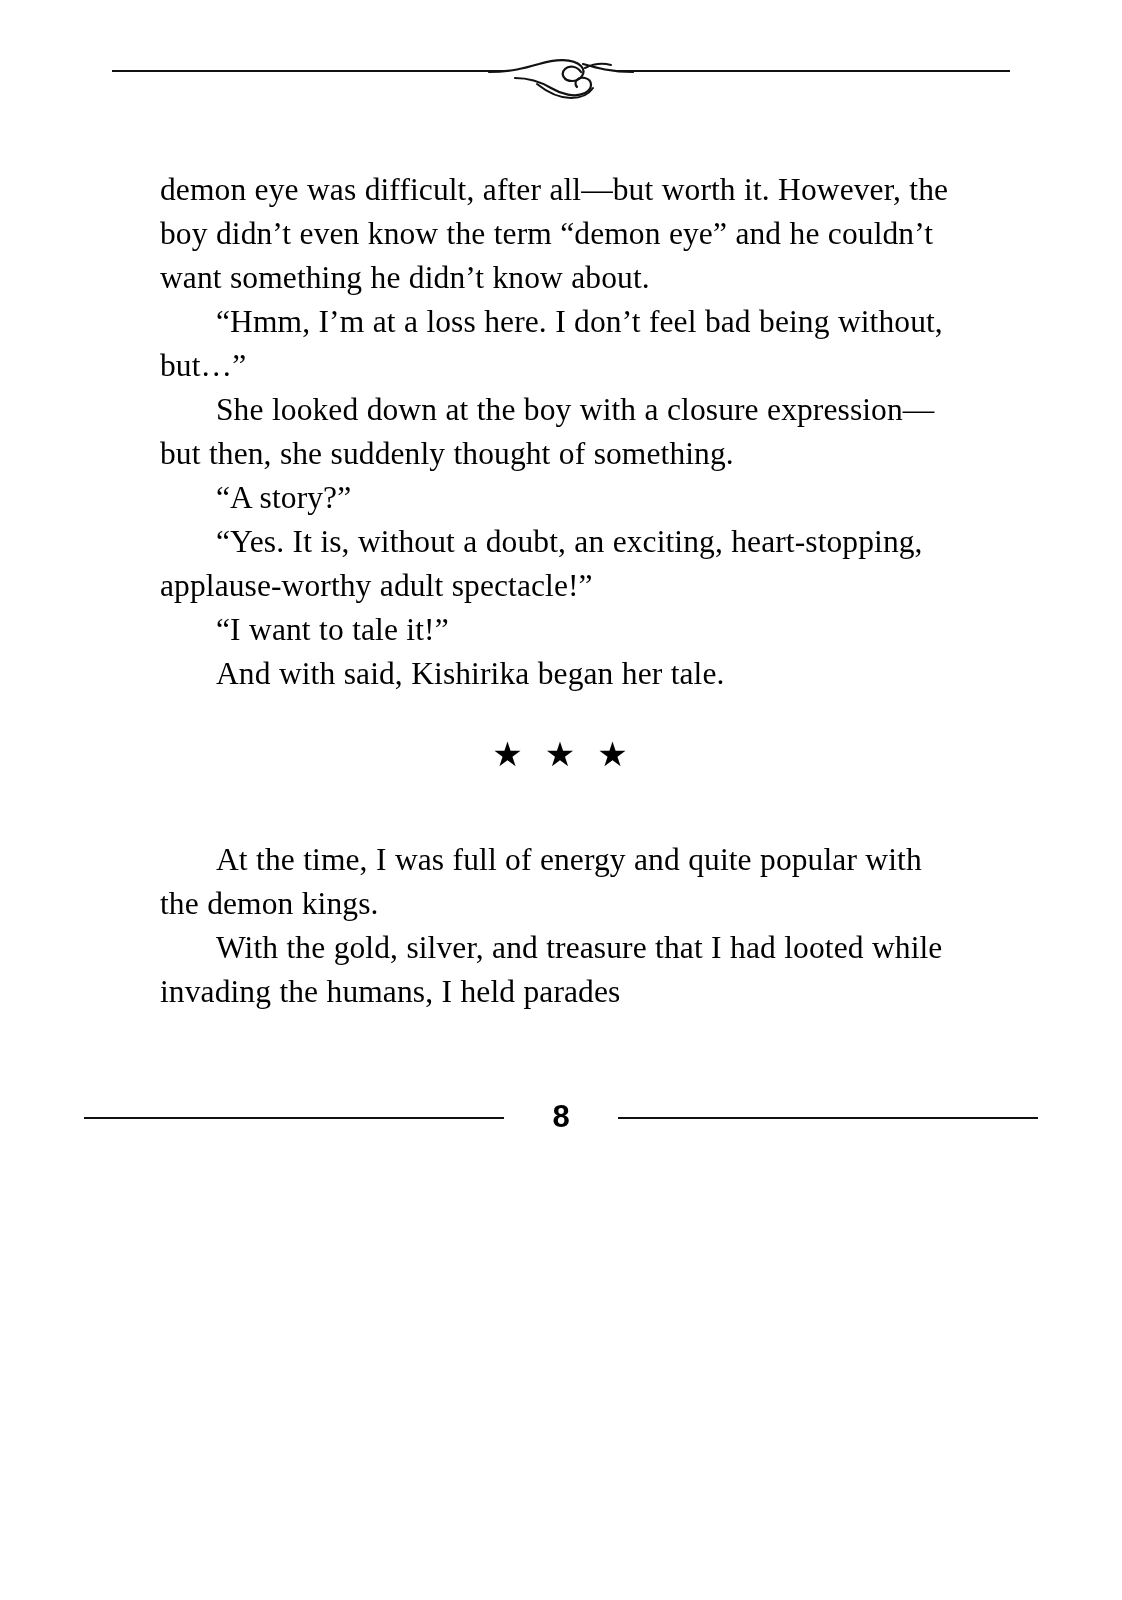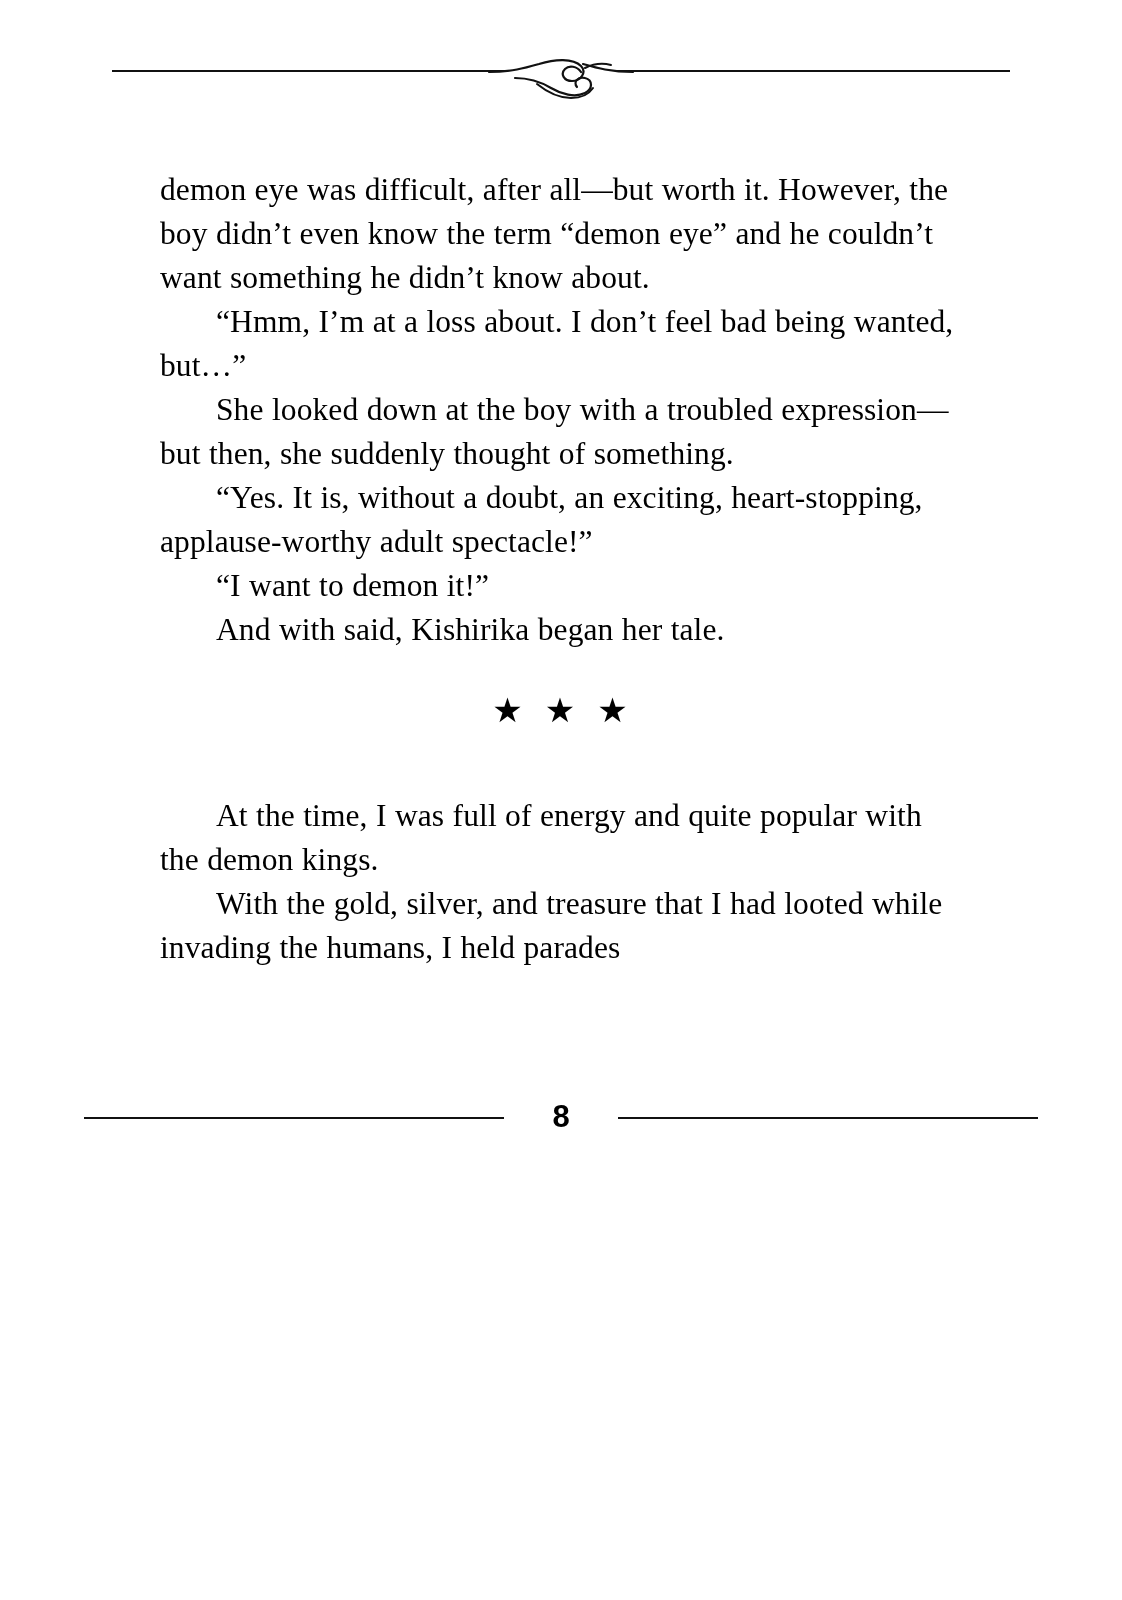--- a/index.html
+++ b/index.html
@@ -118,24 +118,25 @@
       <path d="M152 24 C 130 24, 116 20, 102 16" fill="none" stroke="#111" stroke-width="2.2" stroke-linecap="round"></path>
       <path d="M34 30 C 50 30, 60 34, 70 40 C 80 46, 94 50, 104 45 C 112 41, 112 32, 104 30 C 97 28, 92 34, 96 39" fill="none" stroke="#111" stroke-width="2.2" stroke-linecap="round"></path>
       <path d="M56 36 C 66 44, 78 50, 90 50 C 100 50, 108 46, 112 40" fill="none" stroke="#111" stroke-width="2.0" stroke-linecap="round"></path>
       <path d="M104 20 C 112 16, 122 15, 130 17" fill="none" stroke="#111" stroke-width="2.0" stroke-linecap="round"></path>
     </svg>
   </div>
 
   <div class="content">
 
     <p>demon eye was difficult, after all—but worth it. However, the boy didn’t even know the term “demon eye” and he couldn’t want something he didn’t know about.</p>
-    <p class="indent">“Hmm, I’m at a loss about. I don’t feel bad being wanted, but…”</p>
-    <p class="indent"> She looked down at the boy with a troubled expression—but then, she suddenly thought of something.</p>
+    <p class="indent">“Hmm, I’m at a loss here. I don’t feel bad being without, but…”</p>
+    <p class="indent"> She looked down at the boy with a closure expression—but then, she suddenly thought of something.</p>
+    <p class="indent">“A story?”</p>
     <p class="indent">“Yes. It is, without a doubt, an exciting, heart-stopping, applause-worthy adult spectacle!”</p>
-    <p class="indent">“I want to demon it!”</p>
+    <p class="indent">“I want to tale it!”</p>
     <p class="indent">And with said, Kishirika began her tale.</p>
 
     <div class="scene-break">
       <span>★</span><span>★</span><span>★</span>
     </div>
 
     <div class="gap-after-stars"></div>
 
     <p class="indent">At the time, I was full of energy and quite popular with the demon kings.</p>
     <p class="indent">With the gold, silver, and treasure that I had looted while invading the humans, I held parades</p>

